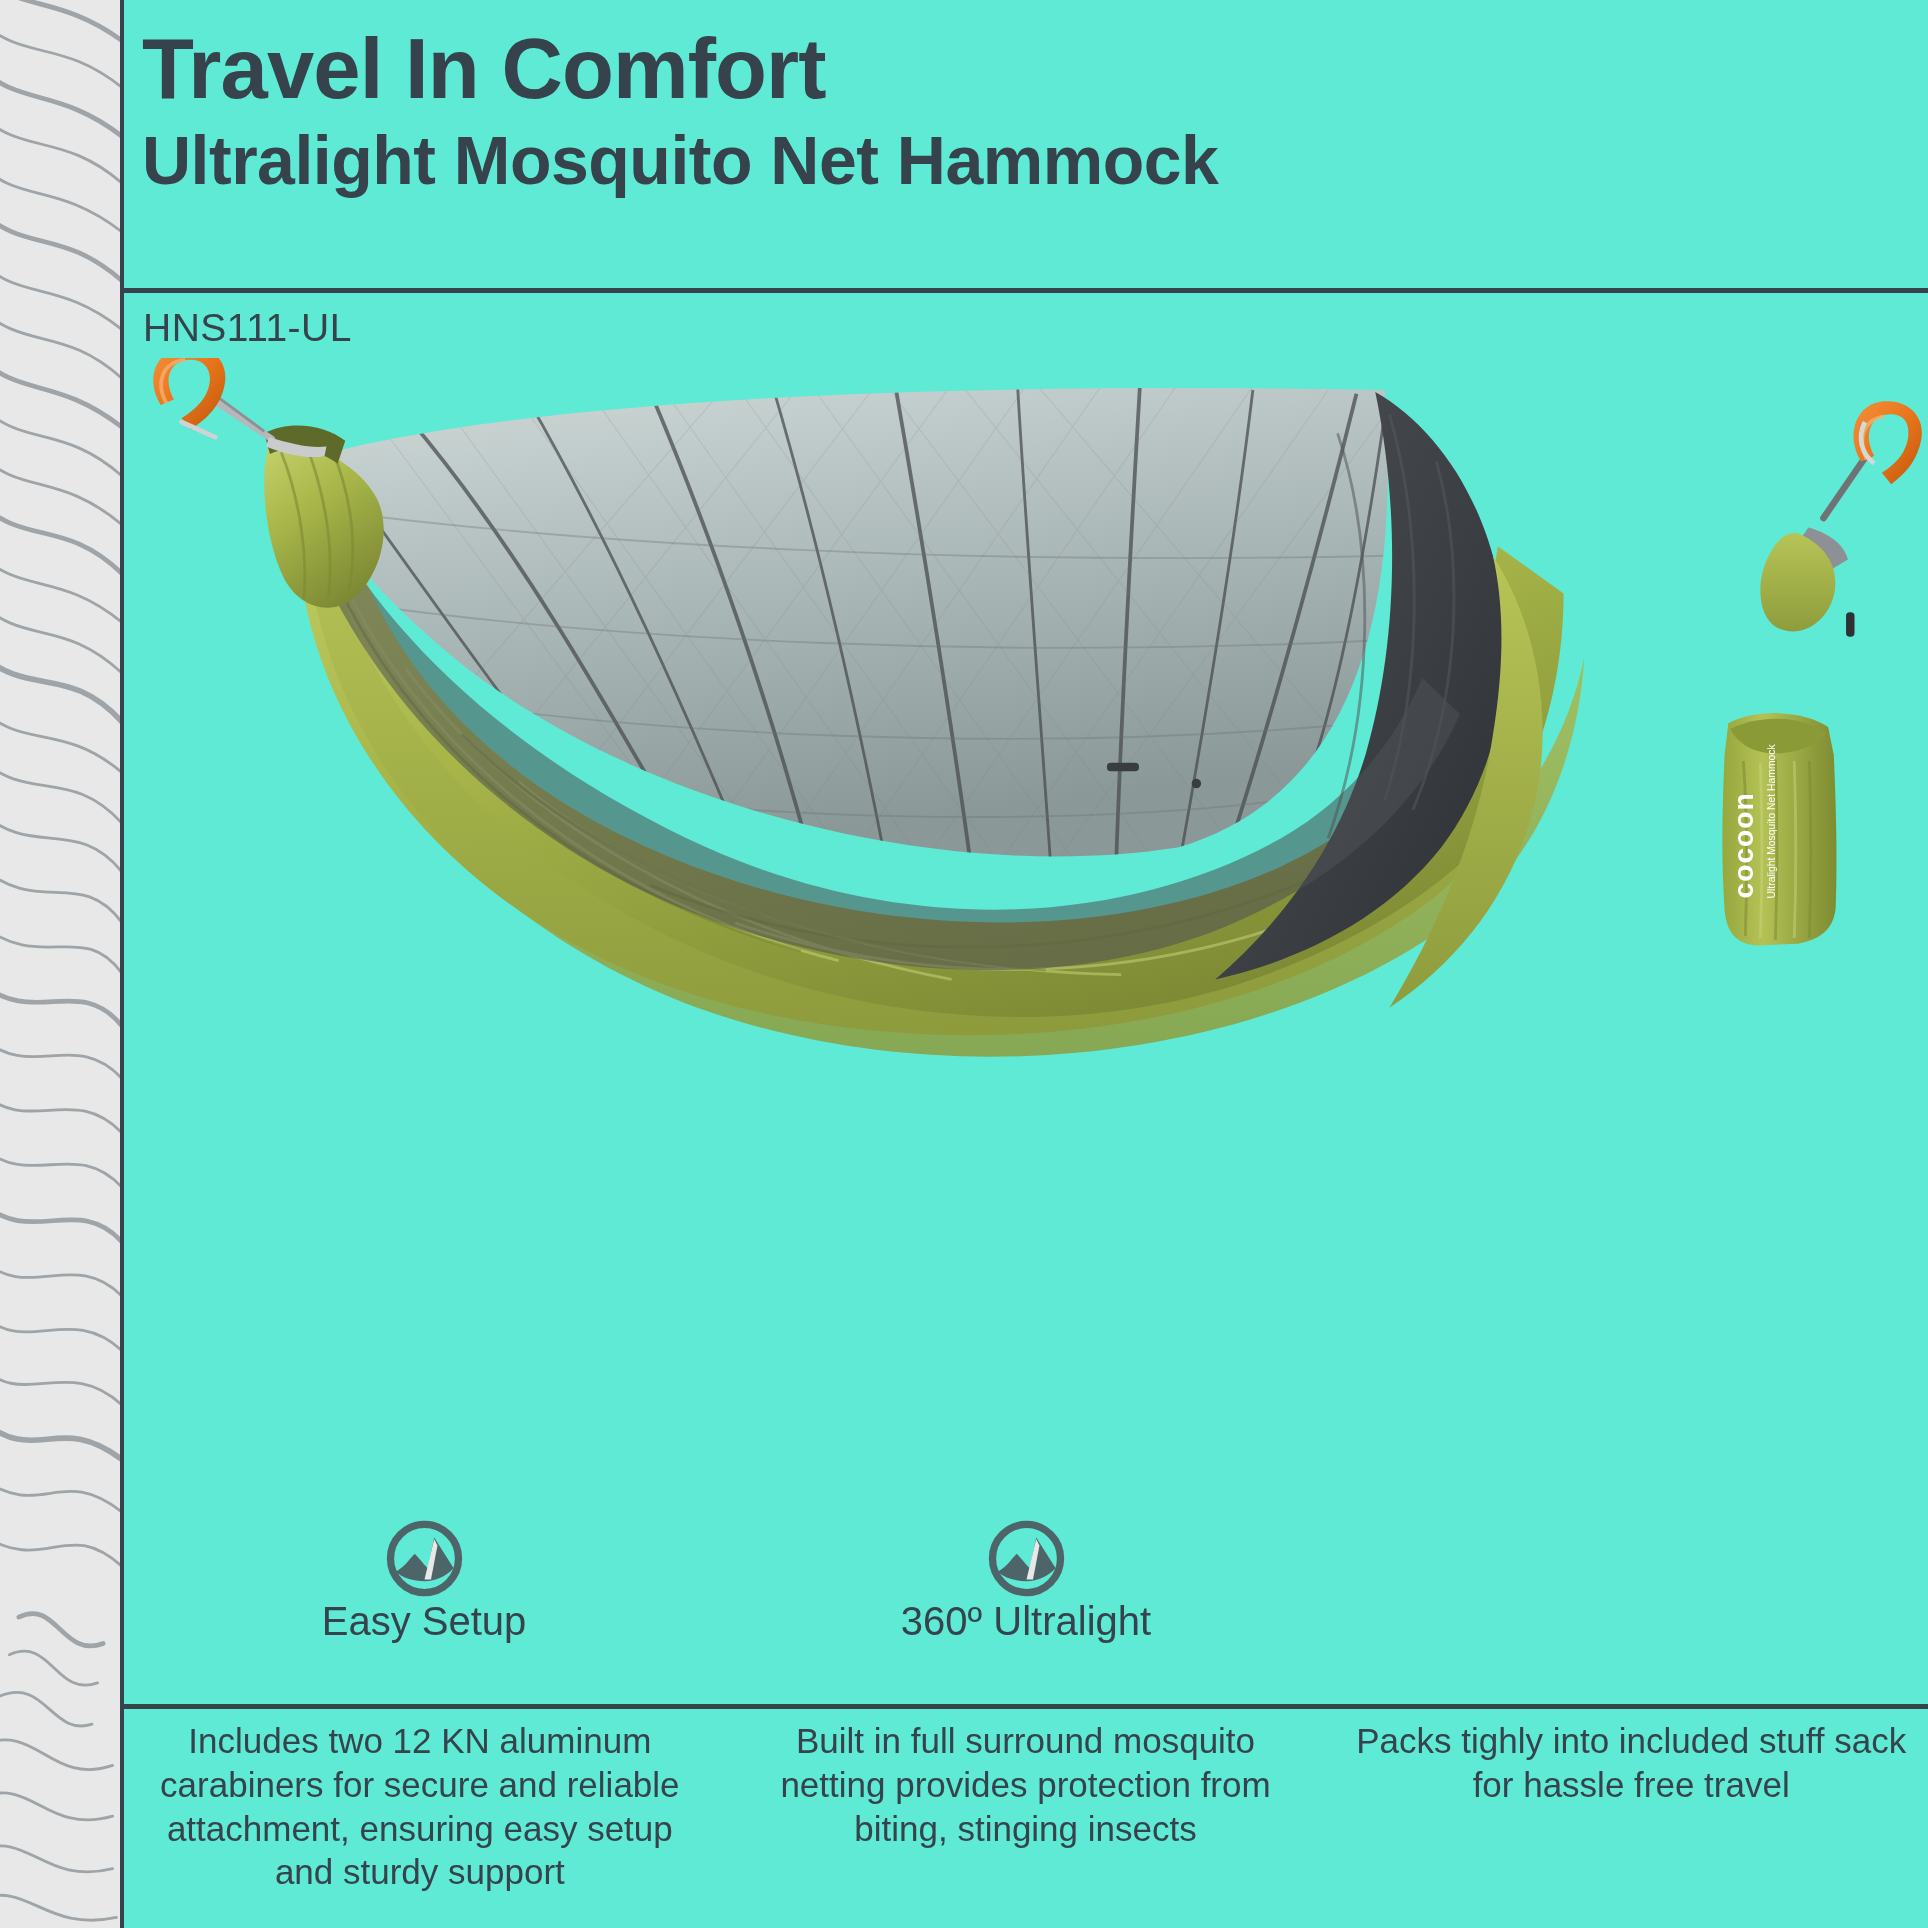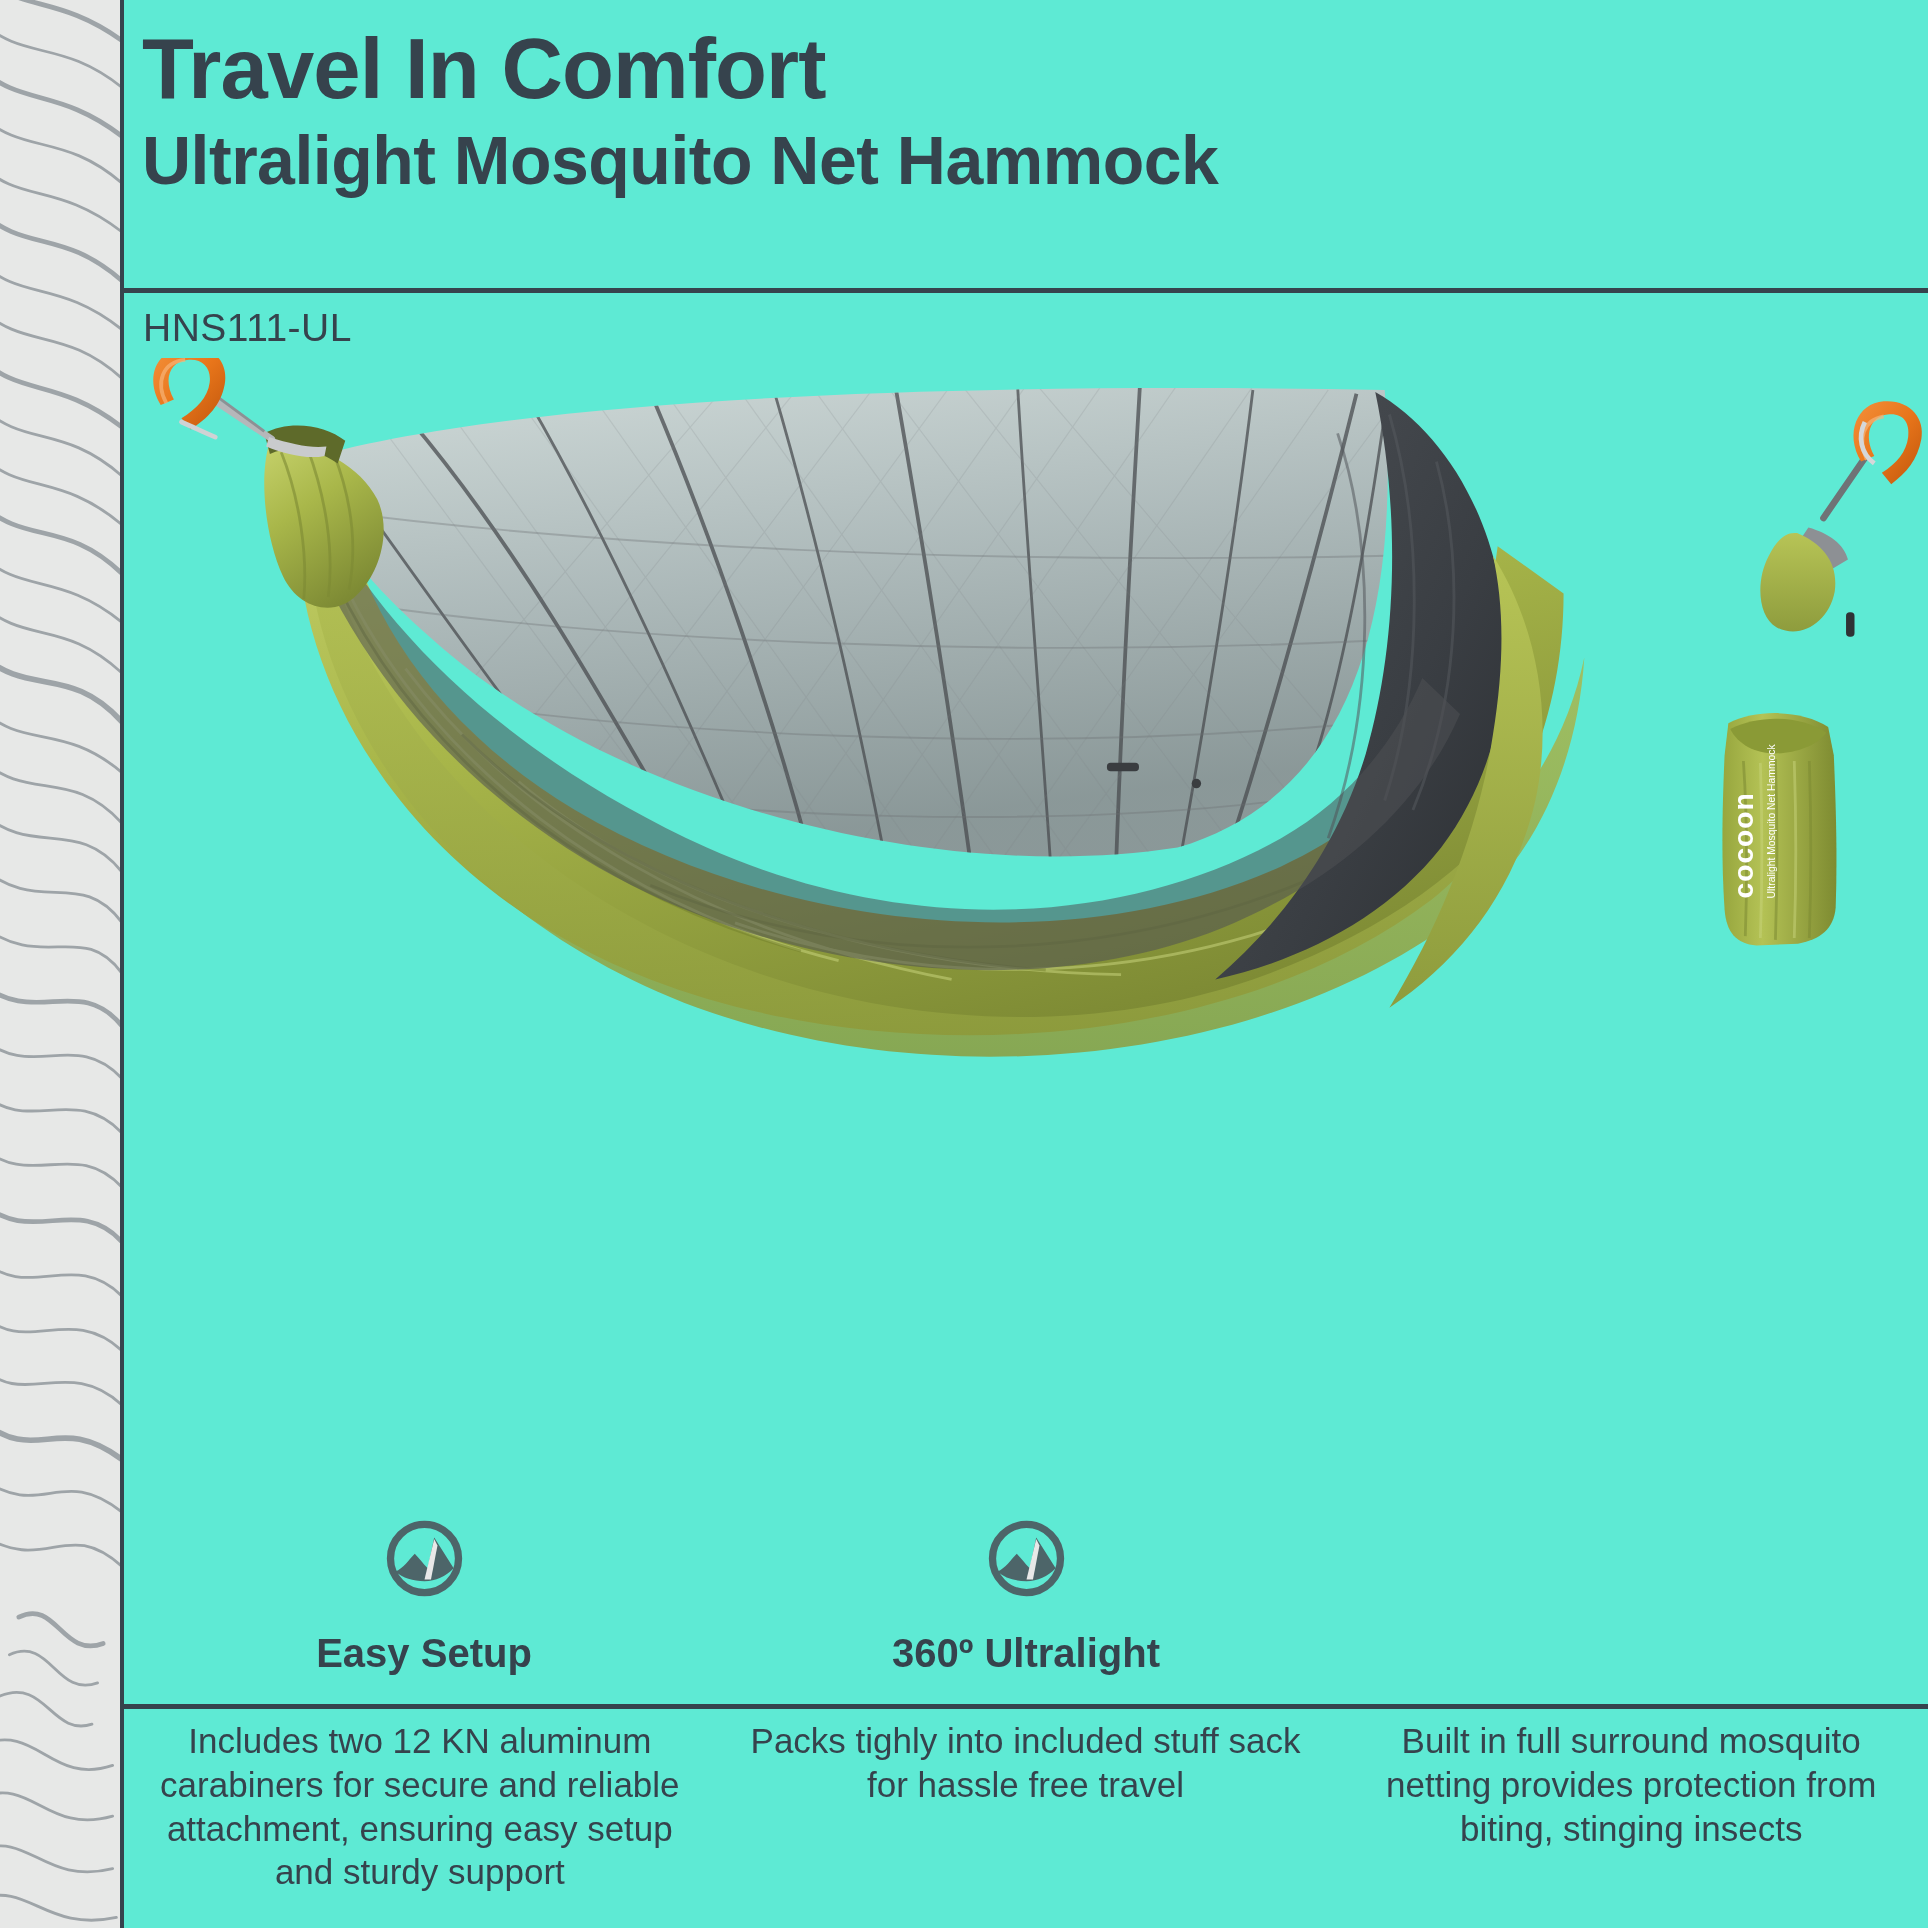--- a/index.html
+++ b/index.html
@@ -120,23 +120,22 @@
     flex-direction: column;
     align-items: center;
   }
   .feat-icon {
     width: 81px;
     height: 81px;
     margin-top: 21px;
   }
   .feat-icon svg { display: block; }
   .feat-title {
-    margin-top: 32px;
     font-size: 40px;
-    font-weight: bold;
+    font-weight: normal;
     color: #36434d;
     text-align: center;
     white-space: nowrap;
   }
 
   .features-rule {
     position: absolute;
     left: -2.8px;
     top: 207px;
     width: 1808px;
@@ -454,20 +453,20 @@
         <div class="feat-title">360º Ultralight</div>
       </div>
 
 
     </div>
 
     <div class="features-rule"></div>
 
     <div class="feature-descs">
       <div class="feature-desc">Includes two 12 KN aluminum carabiners for secure and reliable attachment, ensuring easy setup and sturdy support</div>
+      <div class="feature-desc">Built in full surround mosquito netting provides protection from biting, stinging insects</div>
       <div class="feature-desc">Packs tighly into included stuff sack for hassle free travel</div>
-      <div class="feature-desc">Built in full surround mosquito netting provides protection from biting, stinging insects</div>
     </div>
 
   </div>
 
 </div>
 
 
 </body></html>

